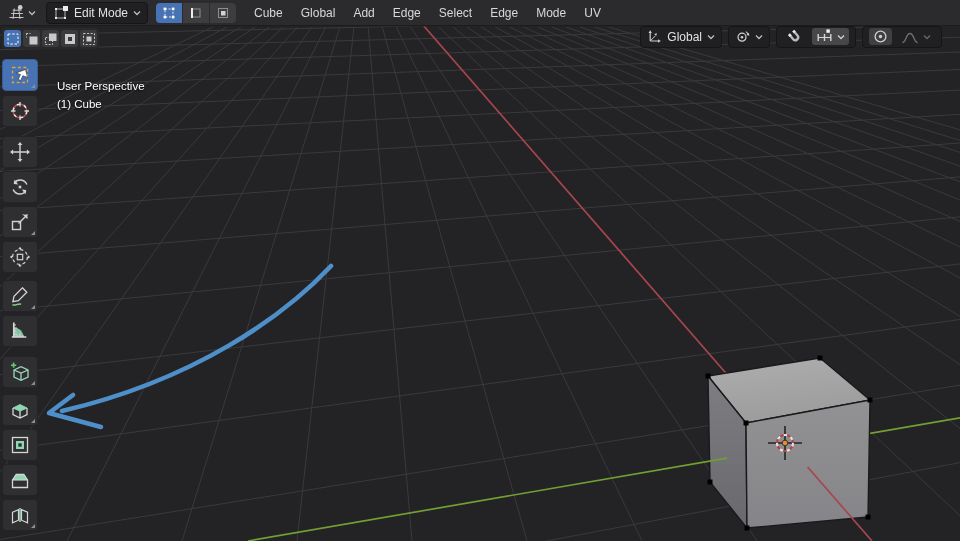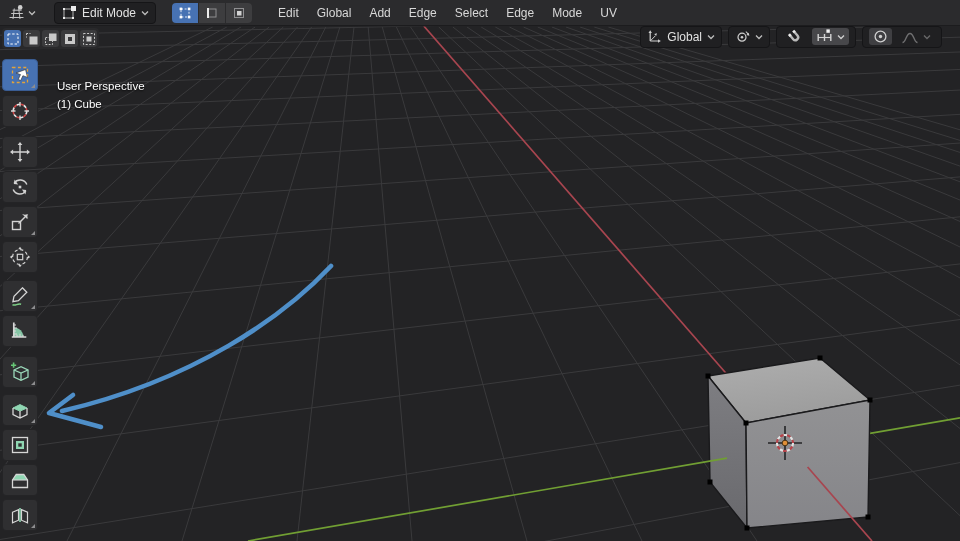--- a/index.html
+++ b/index.html
@@ -1,20 +1,20 @@
 <!DOCTYPE html>
 <html><head>
 <meta charset="utf-8">
 <style>
   html,body{margin:0;padding:0;background:#18181a;}
   #app{position:relative;width:960px;height:541px;overflow:hidden;background:#232325;
        font-family:"Liberation Sans","DejaVu Sans",sans-serif;-webkit-font-smoothing:antialiased;}
   
   #header{position:absolute;left:0;top:0;width:960px;height:26px;background:#2b2b2d;
-          border-bottom:1px solid #1c1c1e;display:flex;align-items:center;padding:0 4px;box-sizing:border-box;z-index:30;gap:8px;}
+          border-bottom:1px solid #1c1c1e;display:flex;align-items:center;padding:0 4px;box-sizing:border-box;z-index:30;}
   .hbtn{display:flex;align-items:center;gap:3px;padding:2px 4px;border-radius:3px;}
   .pill{display:flex;align-items:center;gap:5px;background:#202022;border:1px solid #151517;
         border-radius:4px;height:20px;padding:0 6px;margin-left:6px;}
   .pill .lbl{font-size:12px;color:#e2e2e2;}
   .tgroup{display:flex;height:20px;margin-left:8px;border-radius:4px;overflow:hidden;background:#2a2a2c;}
   .tbtn{width:26px;display:flex;align-items:center;justify-content:center;background:#3d3d3f;}
   .tbtn+.tbtn{border-left:1px solid #2b2b2d;}
   .tbtn.active{background:var(--accent,#4772b3);}
   #menubar{display:flex;gap:2px;margin-left:10px;}
   .menu-item{font-size:12px;color:#d8d8d8;padding:3px 8px;border-radius:3px;cursor:default;}
@@ -108,21 +108,21 @@
         <span>
           <svg width="14" height="14" viewBox="0 0 14 14">
             <rect x="2.5" y="2.5" width="9" height="9" stroke="#8f8f91" fill="none"></rect>
             <rect x="5" y="5" width="4.5" height="4.5" fill="#d3d3d3"></rect>
           </svg>
         </span>
       </div>
     </div>
 
     <div id="menubar">
-        <span class="menu-item">Edit</span>
+        <span class="menu-item">Cube</span>
         <span class="menu-item">Global</span>
         <span class="menu-item">Add</span>
         <span class="menu-item">Edge</span>
         <span class="menu-item">Select</span>
         <span class="menu-item">Edge</span>
         <span class="menu-item">Mode</span>
         <span class="menu-item">UV</span>
       </div>
 
     <div class="rcluster">

